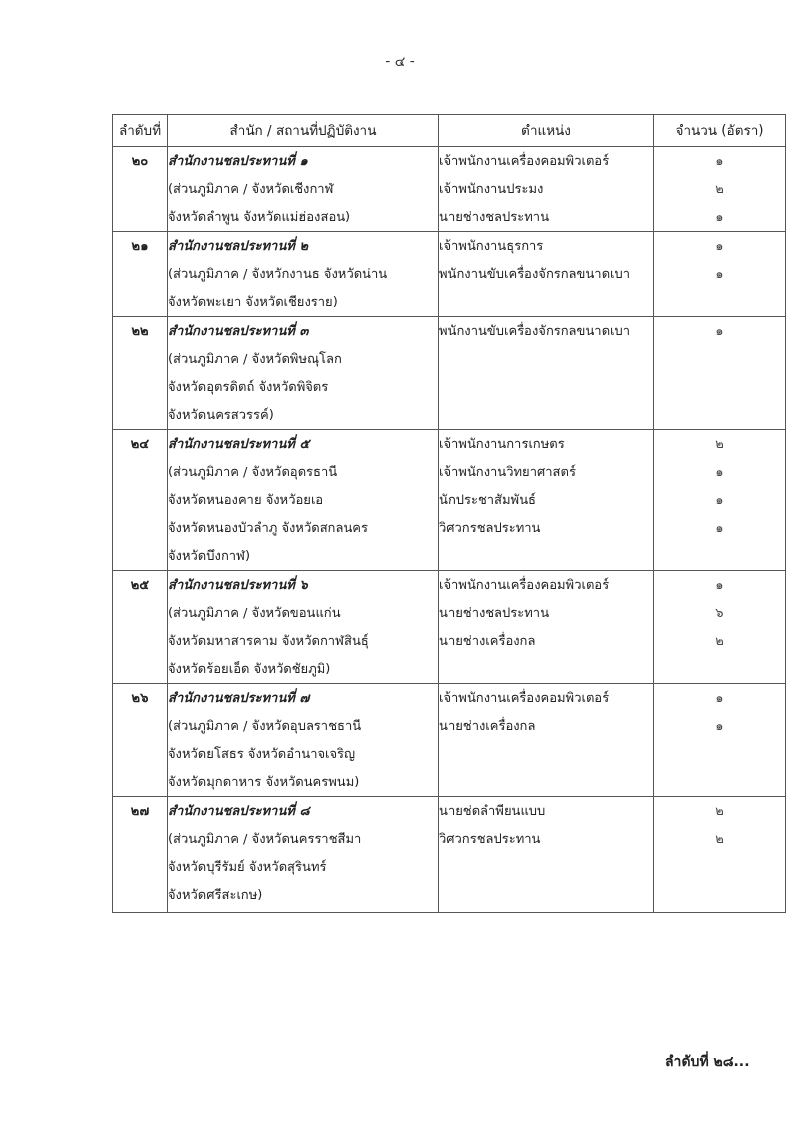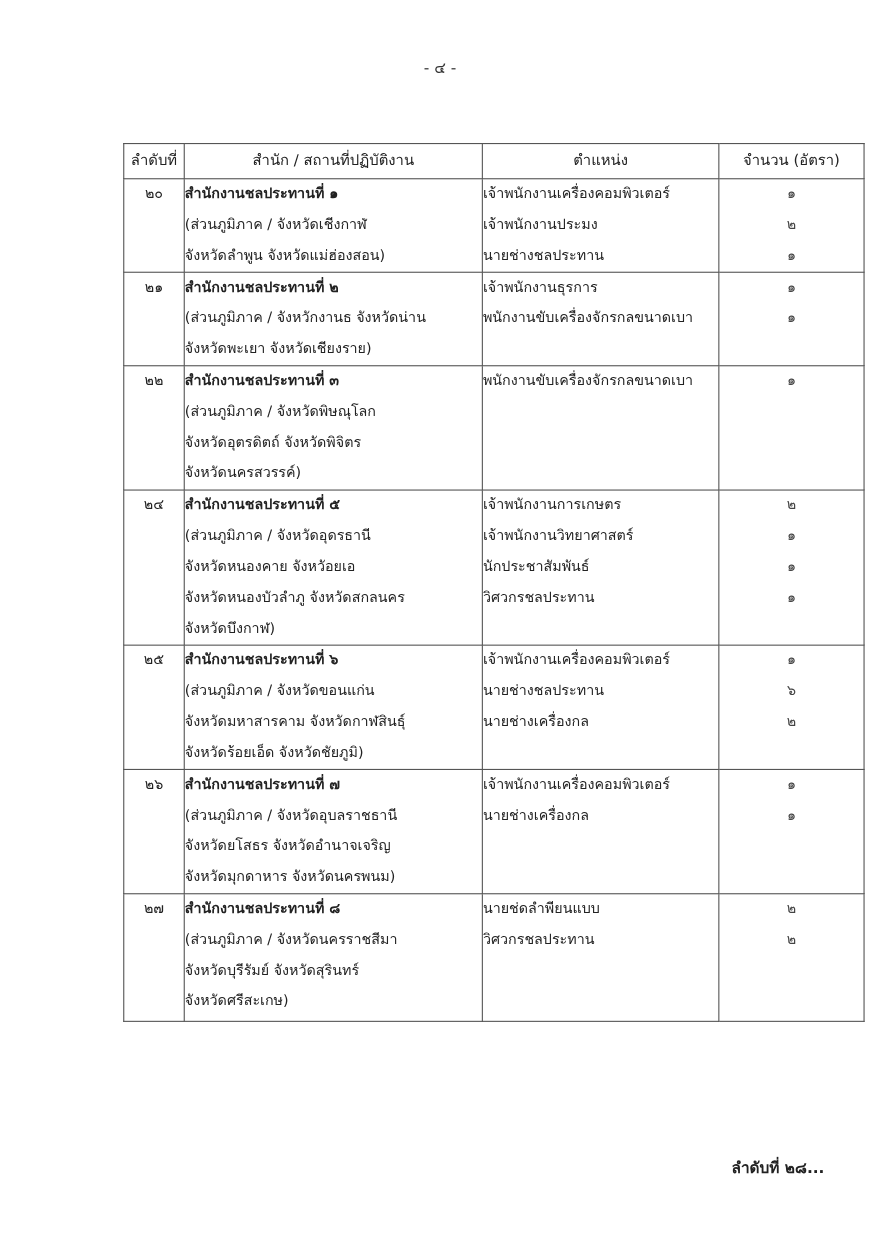--- a/index.html
+++ b/index.html
@@ -1,31 +1,31 @@
 <!DOCTYPE html>
 <html><head>
 <meta charset="utf-8">
 <style>
   html, body { margin: 0; padding: 0; background: #ffffff; }
   body { width: 800px; height: 1132px; position: relative; overflow: hidden;
          font-family: "DejaVu Sans", "Liberation Sans", sans-serif; color: #222; }
   .page-number { position: absolute; top: 50px; left: 0; width: 800px; text-align: center;
                  font-size: 14px; color: #333; }
-  table.doc { position: absolute; left: 112px; top: 130px; border-collapse: collapse;
+  table.doc { position: absolute; left: 112px; top: 114px; border-collapse: collapse;
               table-layout: fixed; width: 673px; }
   table.doc td, table.doc th { border: 1.5px solid #555; vertical-align: top; padding: 0;
               font-size: 13px; line-height: 28px; }
   table.doc th { font-weight: normal; height: 31px; line-height: 31px; text-align: center; font-size: 13.5px; }
   col.c1 { width: 55px; } col.c2 { width: 271px; } col.c3 { width: 215px; } col.c4 { width: 132px; }
-  td.seq { text-align: center; font-weight: normal; padding-top: 0; }
+  td.seq { text-align: center; font-weight: bold; padding-top: 0; }
   td.office { padding-left: 6px; }
   td.pos { padding-left: 8px; }
   td.cnt { text-align: center; }
   .line { display: block; white-space: nowrap; height: 28px; }
-  .bold { font-weight: bold; }
+  .bold { font-weight: bold; font-style: italic; }
   .cnt .line { color: #444; }
   .footer-next { position: absolute; top: 1050px; left: 665px; font-size: 14px; font-weight: bold; color: #222; }
 </style>
 </head>
 <body>
 
 <div class="page-number">- ๔ -</div>
 
 <table class="doc">
   <colgroup>

